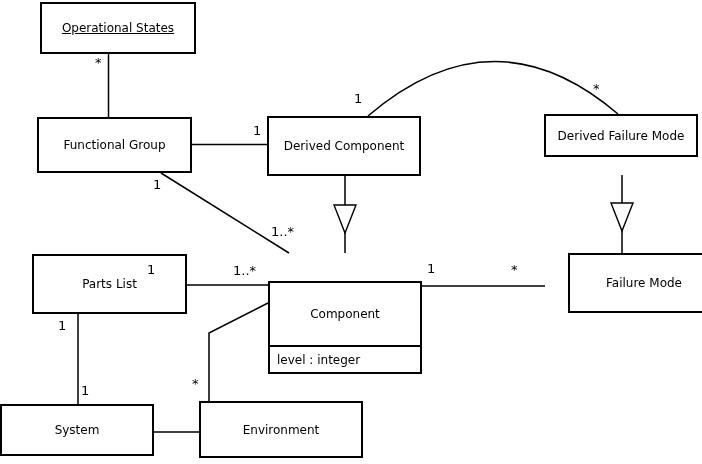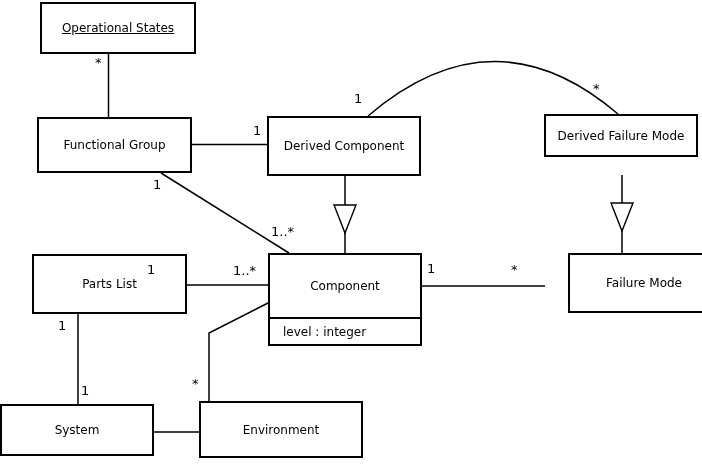--- a/index.html
+++ b/index.html
@@ -36,34 +36,35 @@
   }
   .uml-box-compart {
     position: absolute;
     box-sizing: border-box;
     background: #ffffff;
     border: 2px solid #000000;
     display: flex;
     flex-direction: column;
     color: #000000;
     font-size: 12px;
+    margin-top: 28px;
   }
   .compart-name {
     flex: 0 0 62px;
     display: flex;
     align-items: center;
     justify-content: center;
     white-space: nowrap;
   }
   .compart-attr {
     flex: 1 1 auto;
     border-top: 2px solid #000000;
     display: flex;
     align-items: center;
-    padding-left: 13px;
+    padding-left: 7px;
     white-space: nowrap;
   }
   .mult {
     position: absolute;
     font-size: 13px;
     color: #000000;
     line-height: 1;
   }
   .edge {
     stroke: #000000;

